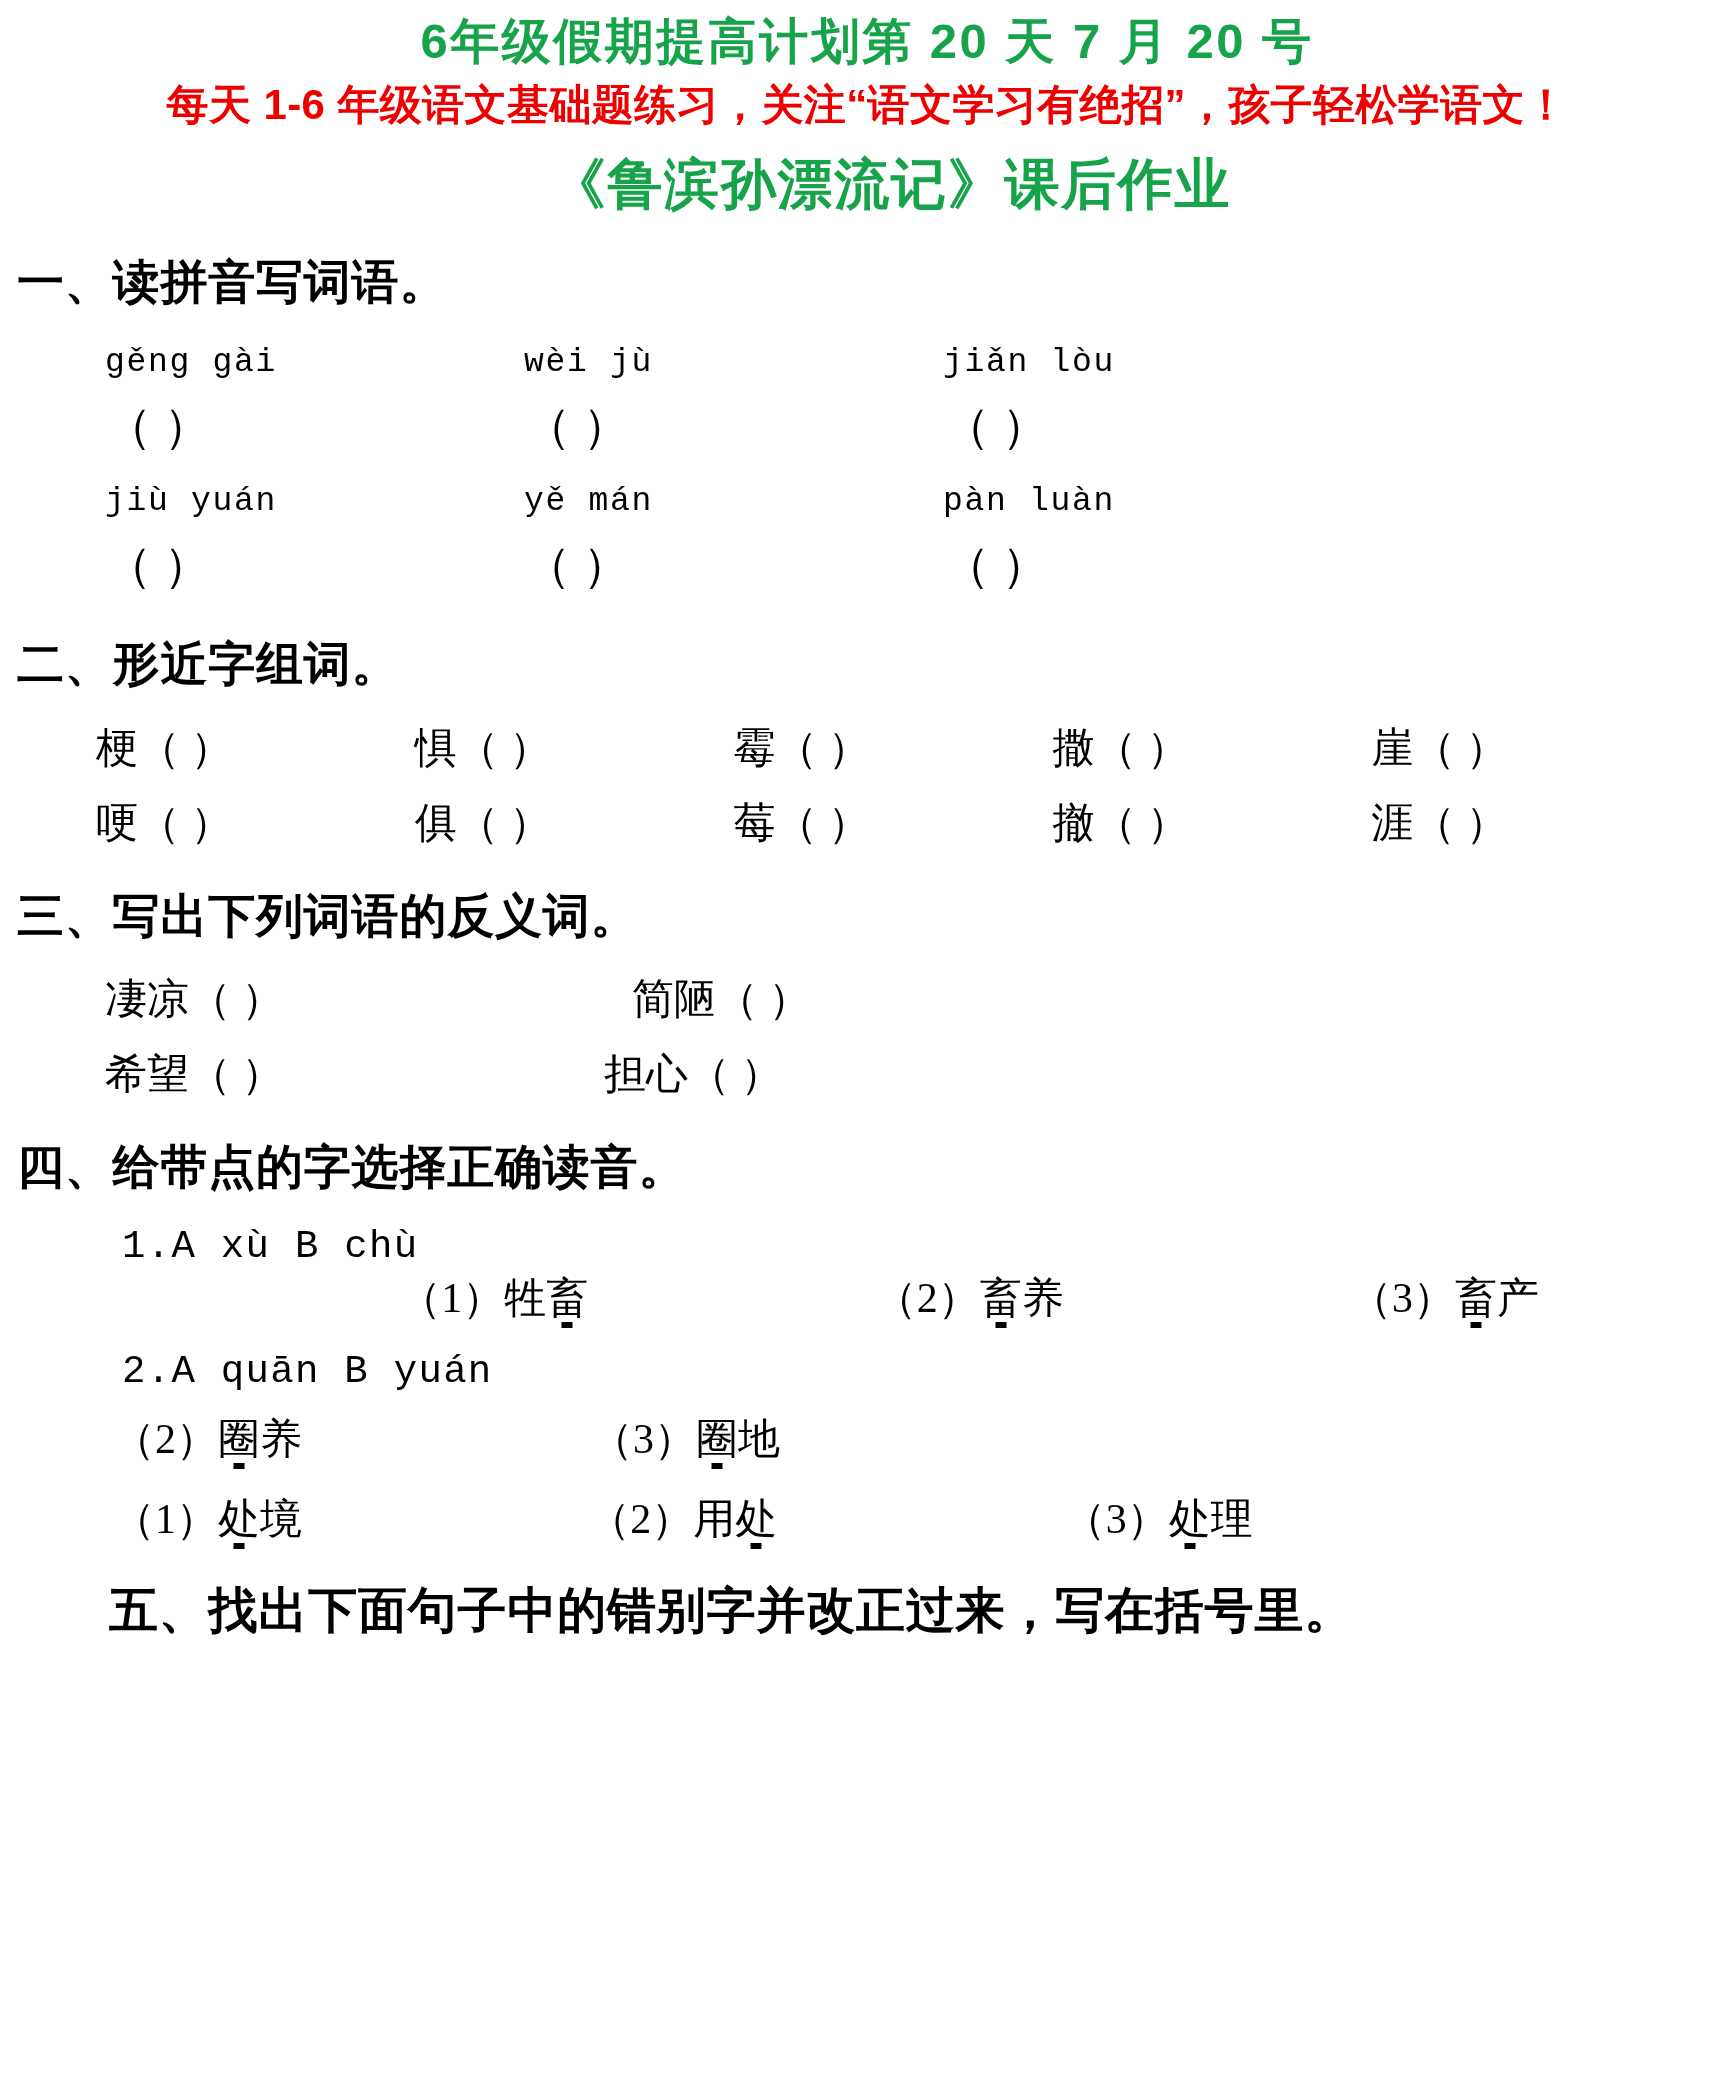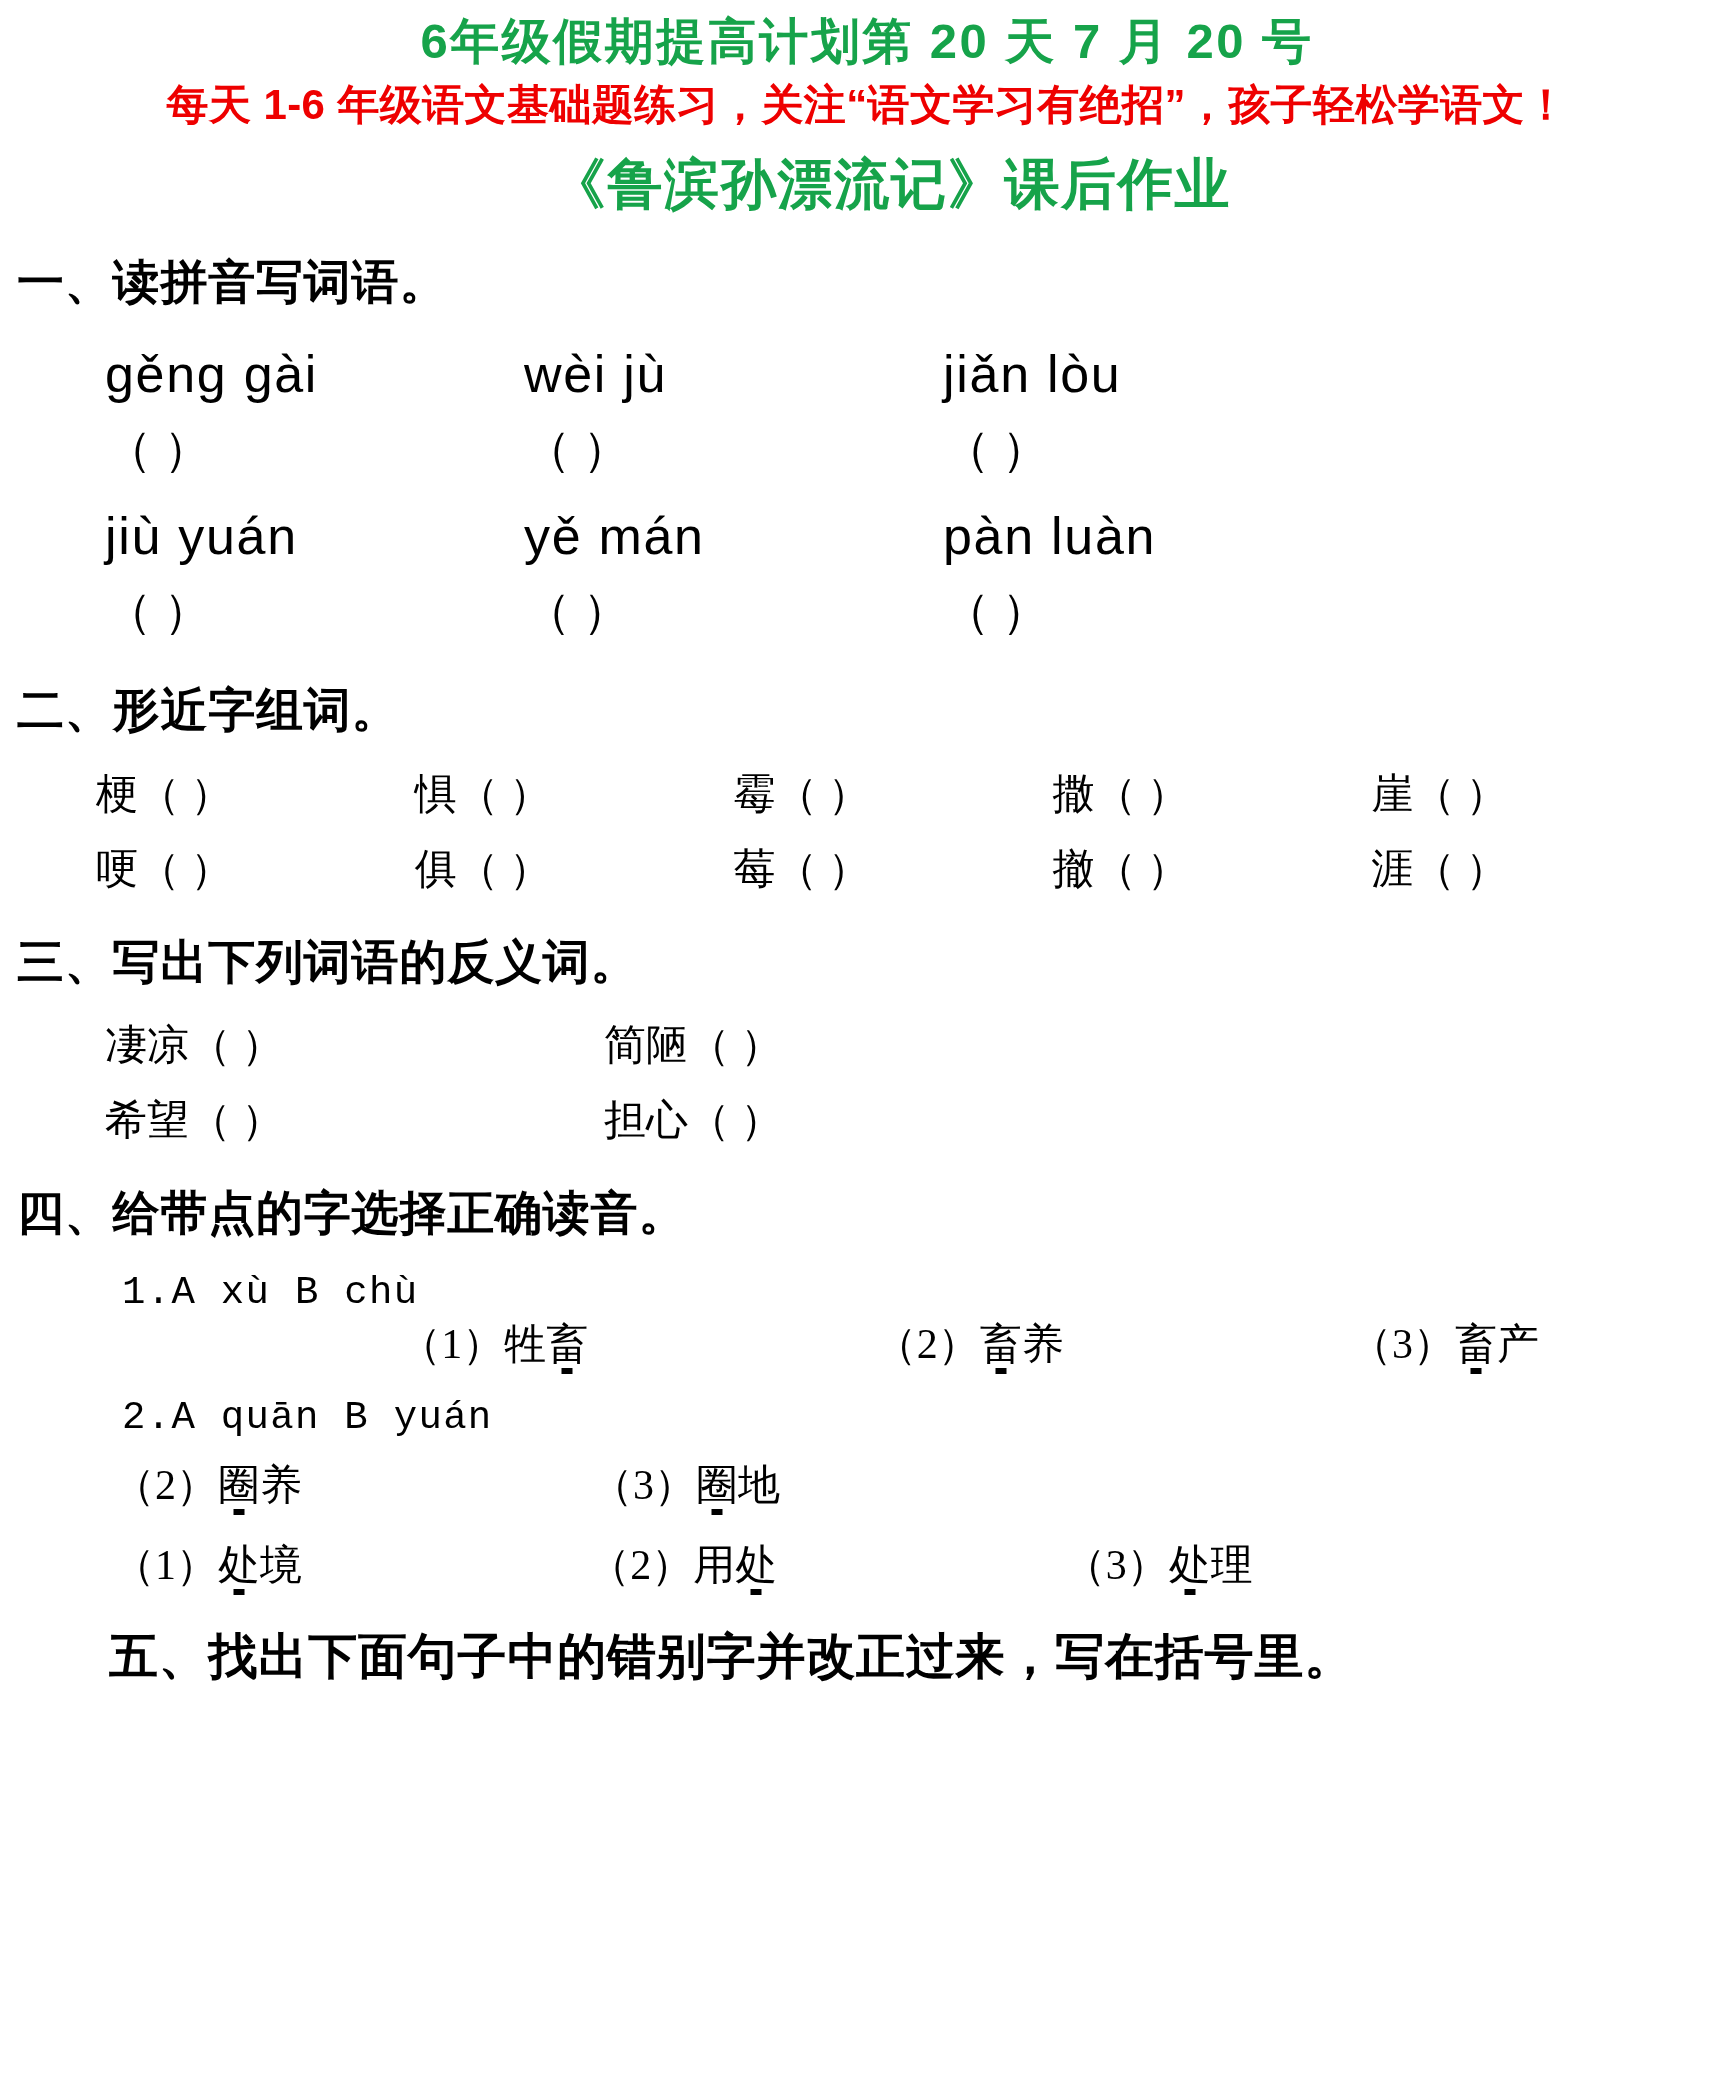--- a/index.html
+++ b/index.html
@@ -57,22 +57,22 @@
   .sec-h.indent { margin-left:109px; font-size:49px; }
 
   
   .py-row, .br-row {
     display:flex;
     margin-left:105px;
     width:1300px;
   }
   .py-cell, .br-cell {
     width:419px;
-    font-size:52px;
-    font-family:Liberation Sans, sans-serif;
+    font-size:33px;
+    font-family:Liberation Mono, monospace;
     letter-spacing:1.7px;
     white-space:nowrap;
   }
   .br-cell {
     font-size:47px;
     font-family:"Liberation Serif", serif;
     letter-spacing:0;
   }
 
   
@@ -183,21 +183,21 @@
     <div class="cw-cell">俱（     ）</div>
     <div class="cw-cell">莓（     ）</div>
     <div class="cw-cell">撤（     ）</div>
     <div class="cw-cell">涯（     ）</div>
   </div>
 </div>
 
 <div style="margin-top:34px;">
   <div class="sec-h">三、写出下列词语的反义词。</div>
 
-  <div class="ant-row" style="margin-top:23.5px;">
+  <div class="ant-row" style="margin-top:23.5px;gap:28px;">
     <div class="ant-cell a1">凄凉（        ）</div>
     <div class="ant-cell a2">简陋（        ）</div>
   </div>
   <div class="ant-row" style="margin-top:18.5px;">
     <div class="ant-cell a1">希望（        ）</div>
     <div class="ant-cell a2">担心（        ）</div>
   </div>
 </div>
 
 <div style="margin-top:34px;">

